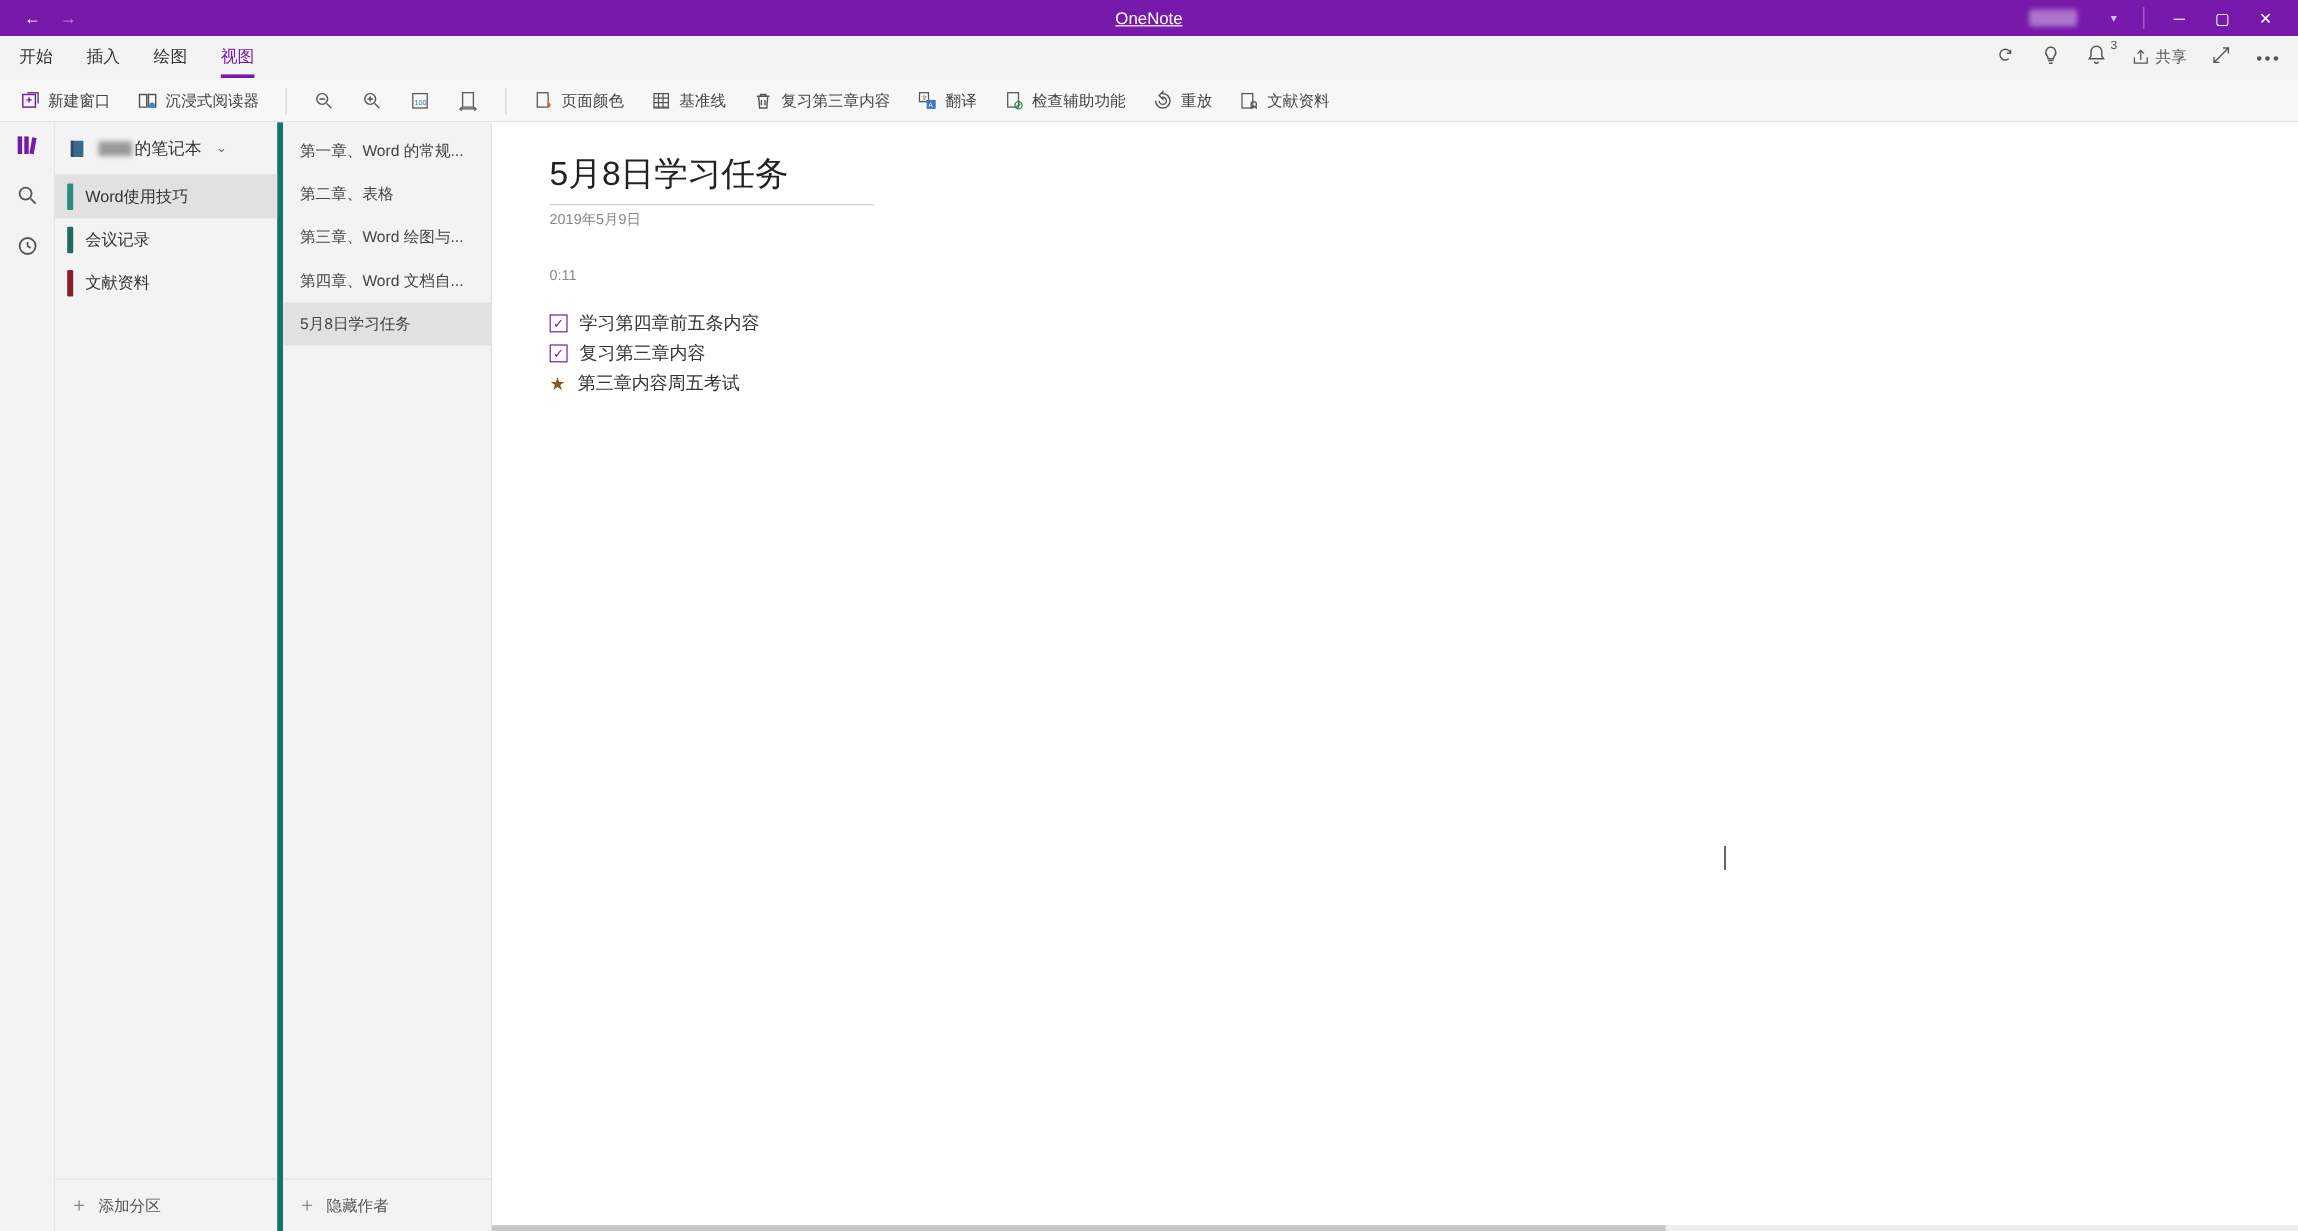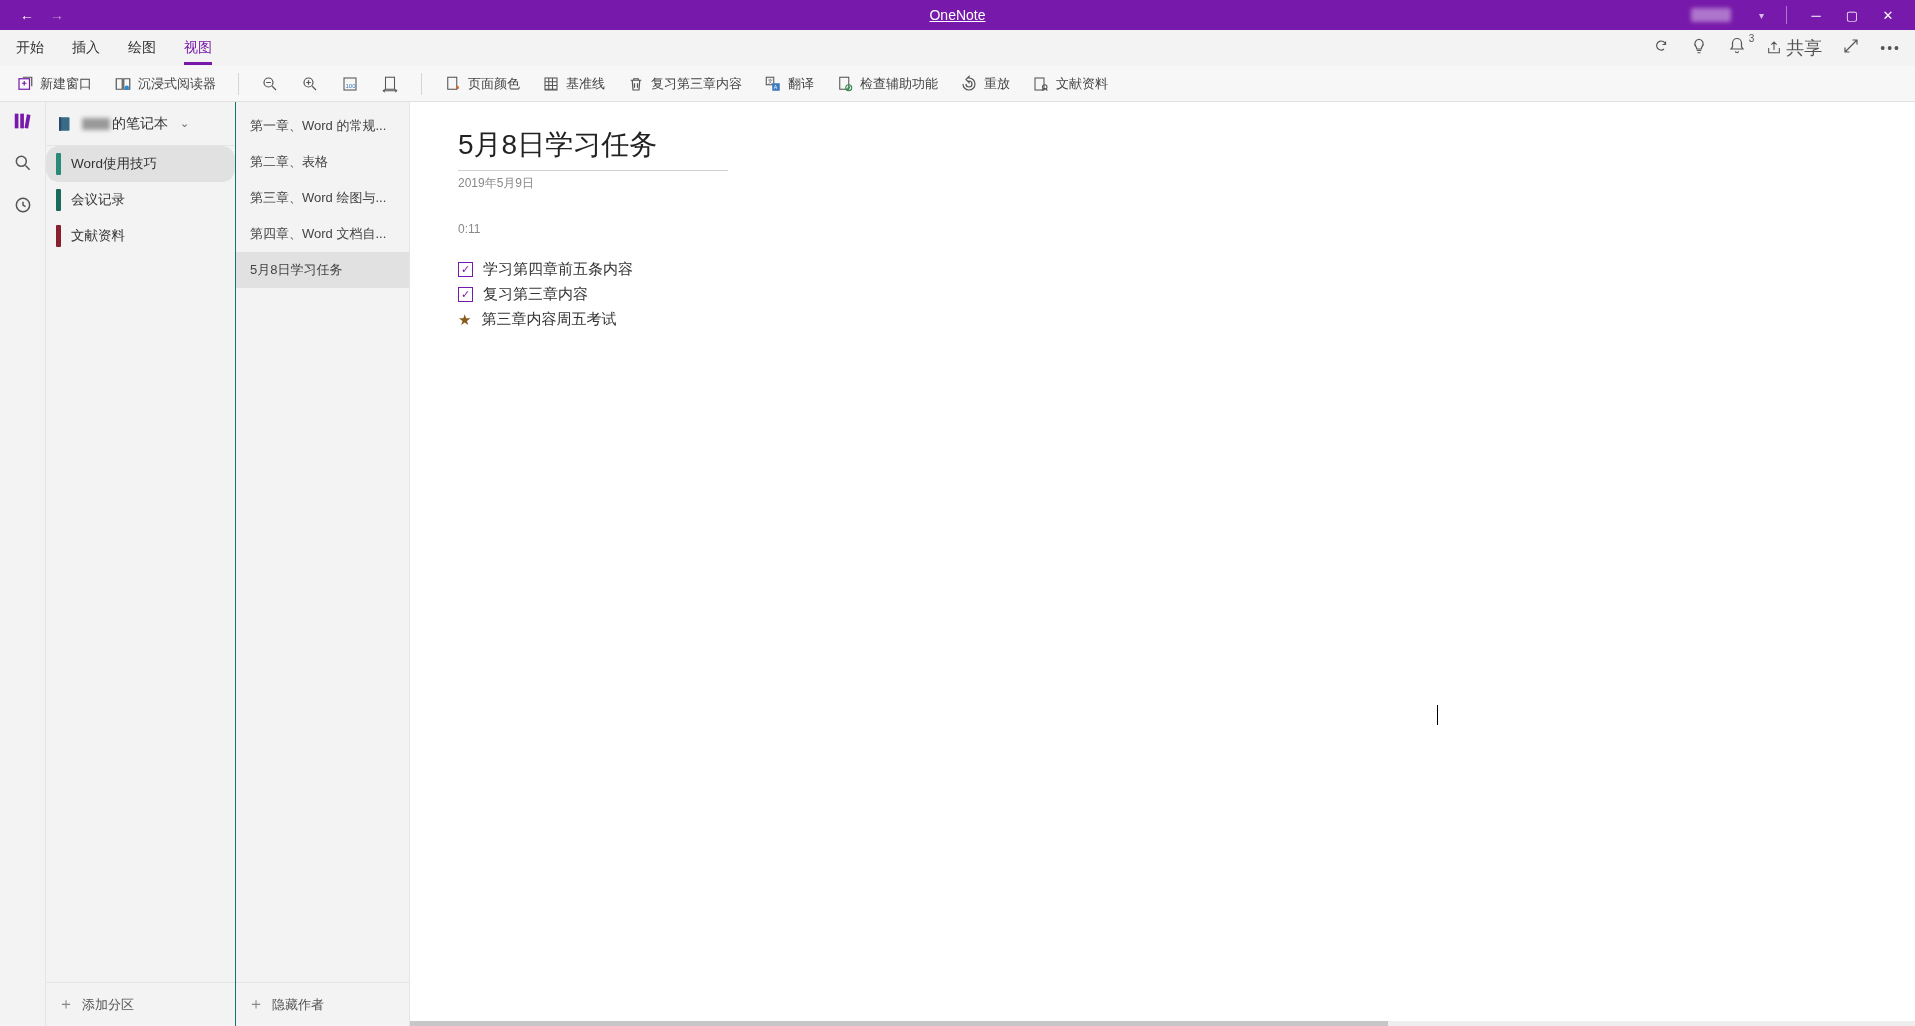--- a/index.html
+++ b/index.html
@@ -30,25 +30,25 @@
 .ribbon .btn { display:flex; align-items:center; gap:6px; font-size:13px; cursor:pointer; padding:2px 4px;text-align:right; }
 .ribbon .sep { width:1px; height:22px; background:#d5d5d5; margin:0 4px; }
 .ribbon svg, .ribbon .ic { width:18px; height:18px; flex-shrink:0; }
 
 
 .main { flex:1; display:flex; min-height:0; }
 .leftrail { width:46px; background:#f3f3f3; border-right:1px solid #e5e5e5; display:flex; flex-direction:column; align-items:center; padding-top:8px; gap:20px; color:#555; }
 .leftrail .ic { width:22px; height:22px; cursor:pointer; display:flex; align-items:center; justify-content:center; }
 .leftrail .ic.books { color:#7719AA; }
 
-.notebook-col { width: 190px; background:#f3f3f3; border-right:1px solid #0f766e; display:flex; flex-direction:column; }
+.notebook-col { width: 190px; background:#f3f3f3; border-right:5px solid #0f766e; display:flex; flex-direction:column; }
 .notebook-header { height:44px; display:flex; align-items:center; padding:0 10px; gap:8px; font-size:14px; color:#333; border-bottom:1px solid #e5e5e5; cursor:pointer;}
 .notebook-header .blur { display:inline-block; width:28px; height:12px; background:#999; filter:blur(2px); border-radius:1px; margin-right:2px;}
 .section-list { flex:1; }
-.section-item { height:36px; display:flex; align-items:center; padding-left:10px; gap:10px; font-size:13.5px; color:#333; cursor:pointer;border-radius:13px; }
+.section-item { height:36px; display:flex; align-items:center; padding-left:10px; gap:10px; font-size:13.5px; color:#333; cursor:pointer; }
 .section-item.active { background:#e1e1e1; }
 .section-color { width:5px; height:22px; border-radius:1px; }
 .add-row { height:44px; border-top:1px solid #e5e5e5; display:flex; align-items:center; gap:8px; padding-left:12px; font-size:13px; color:#555; cursor:pointer;}
 
 .pages-col { width: 174px; background:#f3f3f3; border-right:1px solid #e5e5e5; display:flex; flex-direction:column; }
 .pages-list { flex:1; padding-top:6px;}
 .page-item { height:36px; display:flex; align-items:center; padding:0 14px; font-size:13px; color:#444; cursor:pointer; white-space:nowrap; overflow:hidden; text-overflow:ellipsis;}
 .page-item.active { background:#e1e1e1; }
 
 .canvas { flex:1; background:#fff; position:relative; padding: 24px 0 0 48px; overflow:hidden;}
@@ -107,21 +107,21 @@
     <span class="ic">
       <svg viewBox="0 0 24 24" width="18" height="18" fill="none" stroke="currentColor" stroke-width="1.6">
           <path d="M6 8a6 6 0 1112 0v5l2 3H4l2-3V8zM10 19a2 2 0 004 0"></path>
         </svg>
       <span class="badge">3</span>
     </span>
     <span class="ic" style="display:flex;gap:4px;align-items:center;">
       <svg viewBox="0 0 24 24" width="16" height="16" fill="none" stroke="currentColor" stroke-width="1.6">
           <path d="M4 12v7h16v-7M12 3v12M8 7l4-4 4 4"></path>
         </svg>
-      <span style="font-size:18px;">共享</span>
+      <span style="font-size:13px;">共享</span>
     </span>
     <span class="ic">
       <svg viewBox="0 0 24 24" width="18" height="18" fill="none" stroke="currentColor" stroke-width="1.6">
           <path d="M4 20L20 4M14 4h6v6M10 20H4v-6"></path>
         </svg>
     </span>
     <span class="ic" style="letter-spacing:2px;">•••</span>
   </div>
 </div>
 

